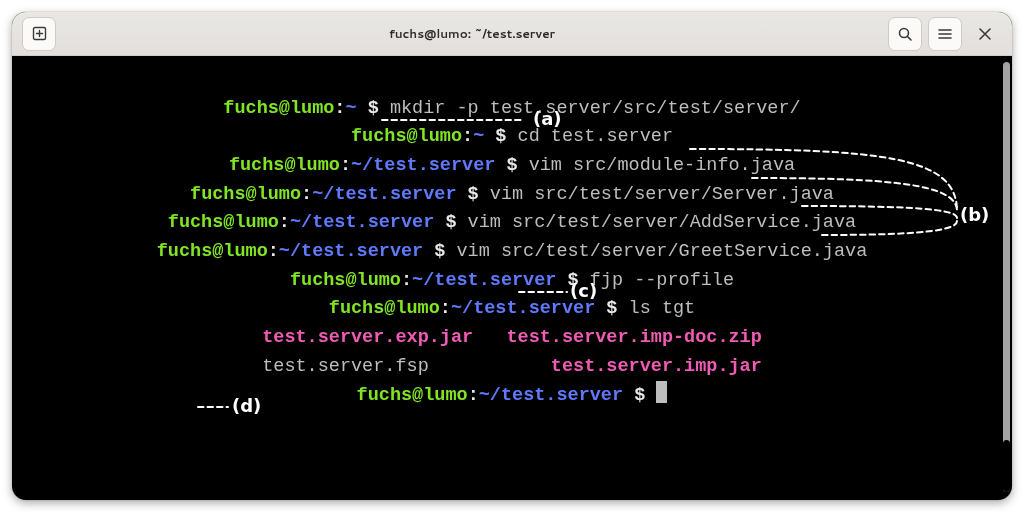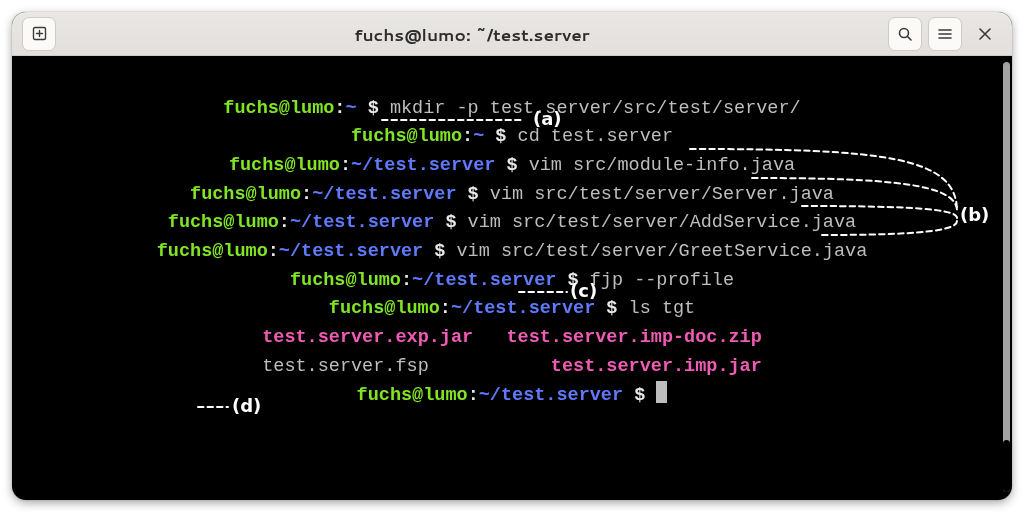--- a/index.html
+++ b/index.html
@@ -40,21 +40,21 @@
     cursor: pointer;
   }
   .tb-btn.flat {
     border: none;
     background: transparent;
     width: 34px;
   }
   .tb-title {
     flex: 1;
     text-align: center;
-    font-size: 17px;
+    font-size: 12px;
     font-weight: 600;
     color: #2c2c2c;
     user-select: none;
     font-family: "Cantarell", sans-serif;
   }
   .tb-right { display: flex; gap: 6px; align-items: center; }
   .term-wrap {
     position: relative;
     width: 100%;
     height: calc(100% - 44px);

